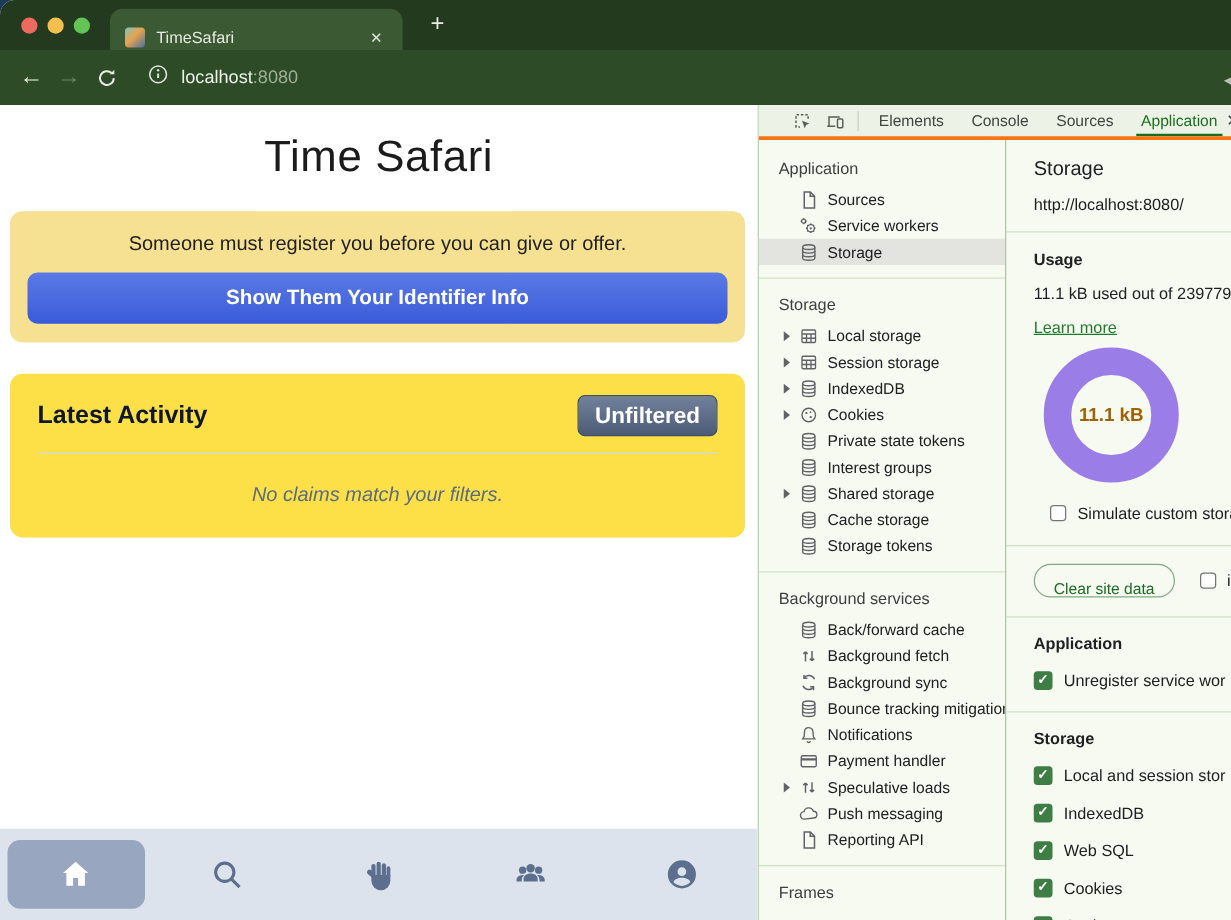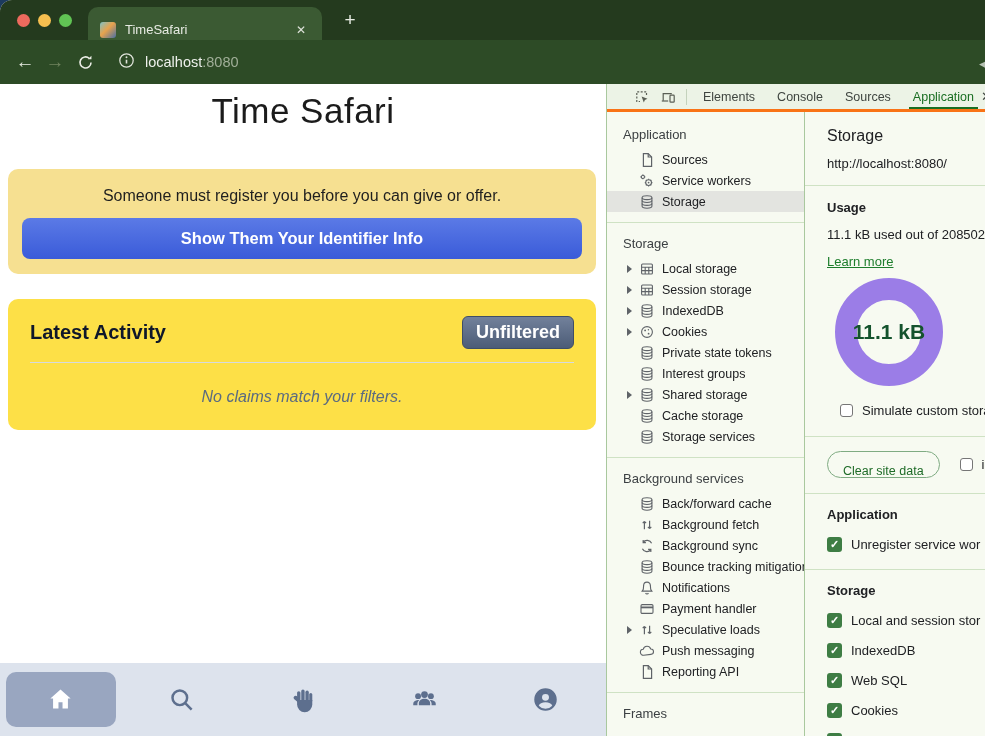--- a/index.html
+++ b/index.html
@@ -38,21 +38,21 @@
   .url { margin-left:10px; font-size:14.5px; color:#eef1ec; }
   .url .port { color:#a0ae98; }
   .edge-clip { position:absolute; right:-4px; top:20px; width:10px; height:10px; background:#cfd6cc;
     clip-path:polygon(0 45%, 100% 0, 100% 100%); opacity:.85; }
 
   
   .content { flex:1; display:flex; min-height:0; }
 
   
   .page { width:606px; flex:none; background:#fff; position:relative; overflow:hidden; }
-  .page-title { text-align:center; margin-top:7px; font-size:35px; font-weight:300;
+  .page-title { text-align:center; margin-top:22px; font-size:35px; font-weight:300;
     letter-spacing:.5px; color:#1b1b1b; }
   .alert { position:absolute; left:8px; top:85px; width:588px; height:105px;
     background:var(--alert-yellow,#f6e091); border-radius:10px; text-align:center; padding-top:18px; }
   .alert-text { font-size:16px; color:#1f1f1f; }
   .alert-btn { display:block; margin:13px auto 0; width:560px; height:41px; border:none; border-radius:8px;
     background:linear-gradient(180deg,#5b7ae6,#3a5bd9); color:#fff; font-weight:bold; font-size:16.5px;
     font-family:"Liberation Sans",sans-serif; cursor:pointer; }
   .card { position:absolute; left:8px; top:215px; width:588px; height:131px;
     background:#fde047; border-radius:10px; padding:17px 22px; }
   .card-head { display:flex; align-items:center; justify-content:space-between; }
@@ -106,21 +106,21 @@
   .p-head { padding-top:15px; padding-bottom:14px; }
   .p-title { font-size:16px; color:#202124; }
   .p-origin { margin-top:11px; white-space:nowrap; }
   .usage-sec { padding-top:14px; padding-bottom:18px; }
   .usage-label { font-weight:bold; }
   .usage-text { margin-top:12px; white-space:nowrap; }
   .learn-more { margin-top:12px; display:inline-block; color:#1d7d2c; text-decoration:underline; cursor:pointer; }
   .donut-wrap { margin:8px 0 0 7px; width:110px; height:110px; position:relative; }
   .donut-wrap svg { width:110px; height:110px; display:block; }
   .donut-center { position:absolute; inset:0; display:flex; align-items:center; justify-content:center;
-    font-size:21px; font-weight:bold; color:#14532d; }
+    font-size:15px; font-weight:bold; color:#a16207; }
   .simulate-row { margin-top:16px; margin-left:13px; display:flex; align-items:center; gap:9px; white-space:nowrap; }
   .cb { width:13px; height:13px; border:1.5px solid #767676; border-radius:3px; background:#fff; flex:none; }
   .cb.checked { width:15px; height:15px; border:none; border-radius:3px;
     background:var(--check-green,#3e7d44); color:#fff; font-size:11px; font-weight:bold;
     display:flex; align-items:center; justify-content:center; line-height:1; }
   .clear-sec { padding-top:14px; padding-bottom:15px; display:flex; align-items:center; gap:20px; white-space:nowrap; }
   .clear-btn { height:27px; padding:12px 15px; border-radius:14px; border:1px solid #7fab82;
     background:transparent; color:#1e6b27; font-size:12.5px; font-family:"Liberation Sans",sans-serif; cursor:pointer; }
   .cb-row { display:flex; align-items:center; gap:9px; white-space:nowrap; }
   .chk-sec { padding-top:13px; padding-bottom:17px; }
@@ -407,21 +407,21 @@
               </div>
               <div class="tree-row">
                 <span class="disc"></span>
                 <span class="t-icon">
                   <svg viewBox="0 0 16 16" fill="none" stroke="currentColor" stroke-width="1.1">
                     <ellipse cx="8" cy="3.7" rx="4.9" ry="1.9"></ellipse>
                     <path d="M3.1 3.7v8.6c0 1 2.2 1.9 4.9 1.9s4.9-.9 4.9-1.9V3.7"></path>
                     <path d="M3.1 6.6c0 1 2.2 1.9 4.9 1.9s4.9-.9 4.9-1.9M3.1 9.5c0 1 2.2 1.9 4.9 1.9s4.9-.9 4.9-1.9"></path>
                   </svg>
                 </span>
-                <span>Storage services</span>
+                <span>Storage tokens</span>
               </div>
             </div>
             <div class="tree-section">
               <div class="tree-title">Background services</div>
               <div class="tree-row">
                 <span class="disc"></span>
                 <span class="t-icon">
                   <svg viewBox="0 0 16 16" fill="none" stroke="currentColor" stroke-width="1.1">
                     <ellipse cx="8" cy="3.7" rx="4.9" ry="1.9"></ellipse>
                     <path d="M3.1 3.7v8.6c0 1 2.2 1.9 4.9 1.9s4.9-.9 4.9-1.9V3.7"></path>
@@ -519,21 +519,21 @@
           </div>
 
         <div class="dt-panel">
           <div class="p-sec p-head">
             <div class="p-title">Storage</div>
             <div class="p-origin">http://localhost:8080/</div>
           </div>
 
           <div class="p-sec usage-sec">
             <div class="usage-label">Usage</div>
-            <div class="usage-text">11.1 kB used out of 208502</div>
+            <div class="usage-text">11.1 kB used out of 239779</div>
             <a class="learn-more">Learn more</a>
             <div class="donut-wrap">
               <svg viewBox="0 0 110 110">
                   <circle cx="55" cy="55" r="43" fill="none" stroke="var(--donut-purple,#9b7de7)" stroke-width="22"></circle>
                 </svg>
               <div class="donut-center">11.1 kB</div>
             </div>
             <div class="simulate-row">
               <span class="cb"></span>
               <span>Simulate custom stora</span>

